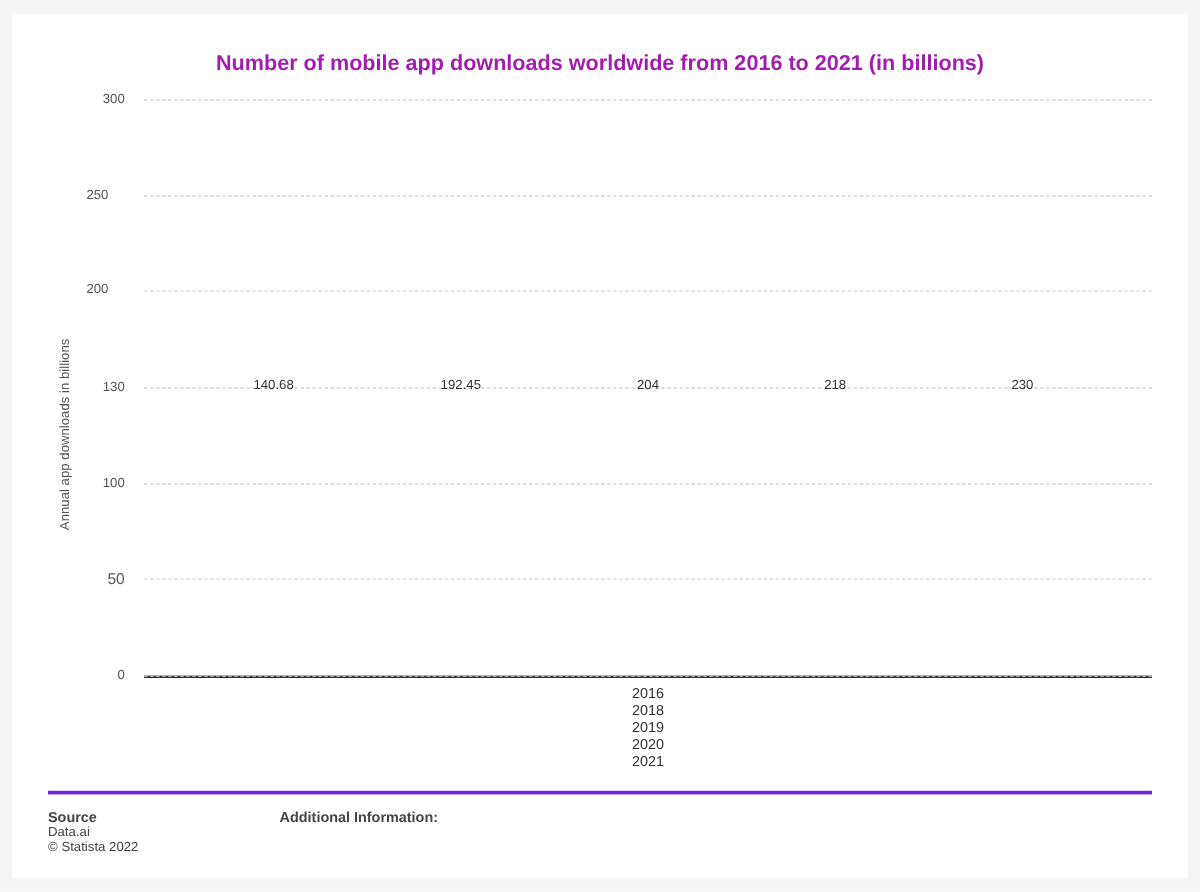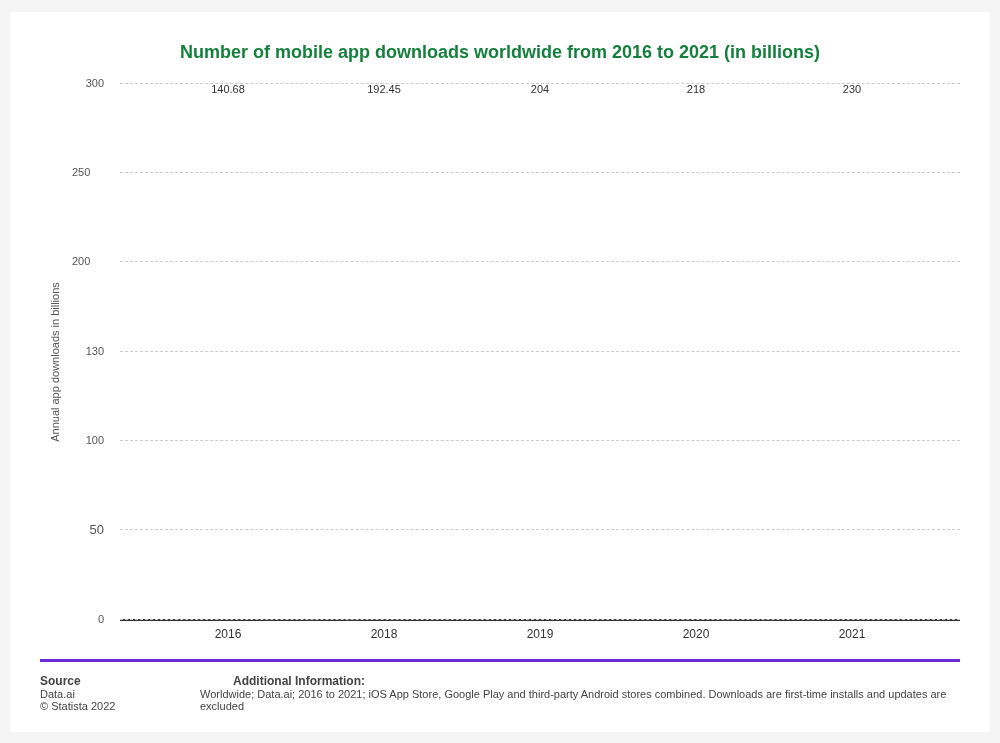--- a/index.html
+++ b/index.html
@@ -17,21 +17,21 @@
       width: 980px;
       height: 720px;
       padding: 30px 30px 20px 30px;
       display: flex;
       flex-direction: column;
     }
     .chart-title {
       text-align: center;
       font-size: 18px;
       font-weight: bold;
-      color: #15803d;
+      color: #a21caf;
       margin-bottom: 20px;
     }
     .chart-area {
       display: flex;
       flex: 1;
       min-height: 0;
     }
     .y-axis-label-container {
       display: flex;
       align-items: center;
@@ -107,20 +107,21 @@
     }
     .bar {
       background: #3b82d1;
       width: 70px;
     }
     .x-axis {
       display: flex;
       justify-content: space-around;
       padding: 6px 30px 0 30px;
       margin-left: 50px;
+      flex-direction: column;
     }
     .x-tick {
       flex: 1;
       text-align: center;
       font-size: 12px;
       color: #333;
     }
     .x-axis-line {
       margin-left: 50px;
       border-top: 2px solid #333;
@@ -177,21 +178,21 @@
           <div class="grid-lines" id="gridLines">
               <div class="grid-line" style="top: 0%;"></div>
               <div class="grid-line" style="top: 16.67%;"></div>
               <div class="grid-line" style="top: 33.33%;"></div>
               <div class="grid-line" style="top: 50%;"></div>
               <div class="grid-line" style="top: 66.67%;"></div>
               <div class="grid-line" style="top: 83.33%;"></div>
               <div class="grid-line" style="top: 100%;"></div>
             </div>
 
-          <div class="bars-area" id="barsArea" style="align-items: flex-start;">
+          <div class="bars-area" id="barsArea" style="align-items: center;">
               <div class="bar-group">
                 <div class="bar-value-label">140.68</div>
                 <div class="bar" style="height: 46.8933%; max-height: 100%;"></div>
               </div>
               <div class="bar-group">
                 <div class="bar-value-label">192.45</div>
                 <div class="bar" style="height: 64.15%; max-height: 100%;"></div>
               </div>
               <div class="bar-group">
                 <div class="bar-value-label">204</div>
@@ -222,16 +223,15 @@
   </div>
 
   <div class="footer">
     <div class="footer-source">
       <div class="label">Source</div>
       <div id="sourceLine1">Data.ai</div>
       <div id="sourceLine2">© Statista 2022</div>
     </div>
     <div class="footer-additional">
       <div class="label">Additional Information:</div>
-      <div>Worldwide; Data.ai; 2016 to 2021; iOS App Store, Google Play and third-party Android stores combined. Downloads are first-time installs and updates are excluded</div>
     </div>
   </div>
 </div>
 
 </body></html>

